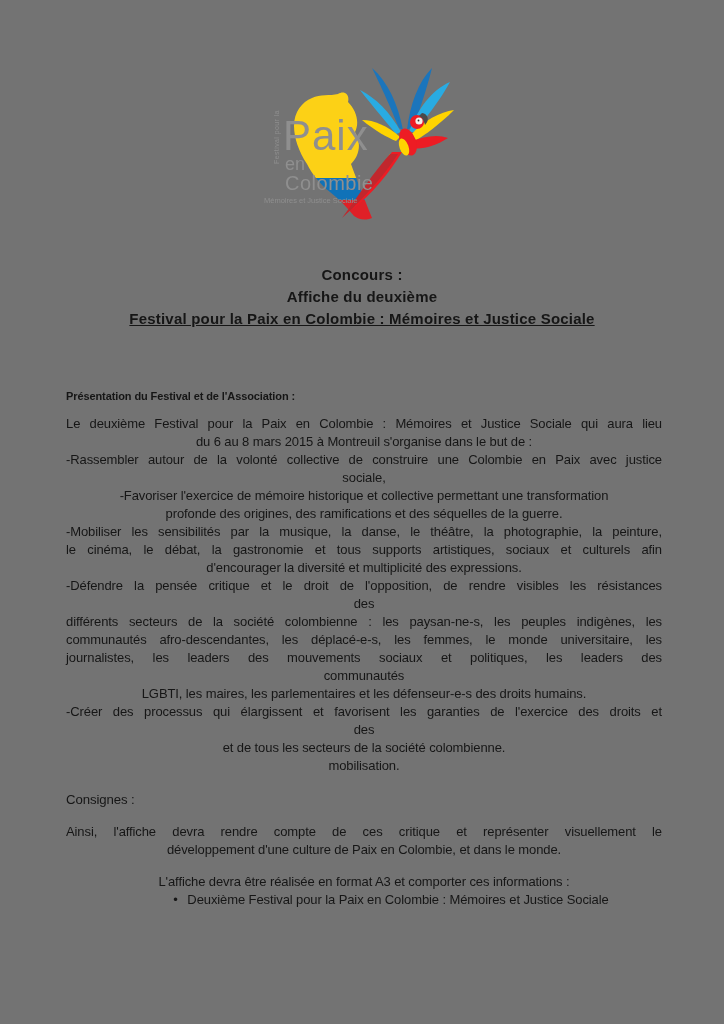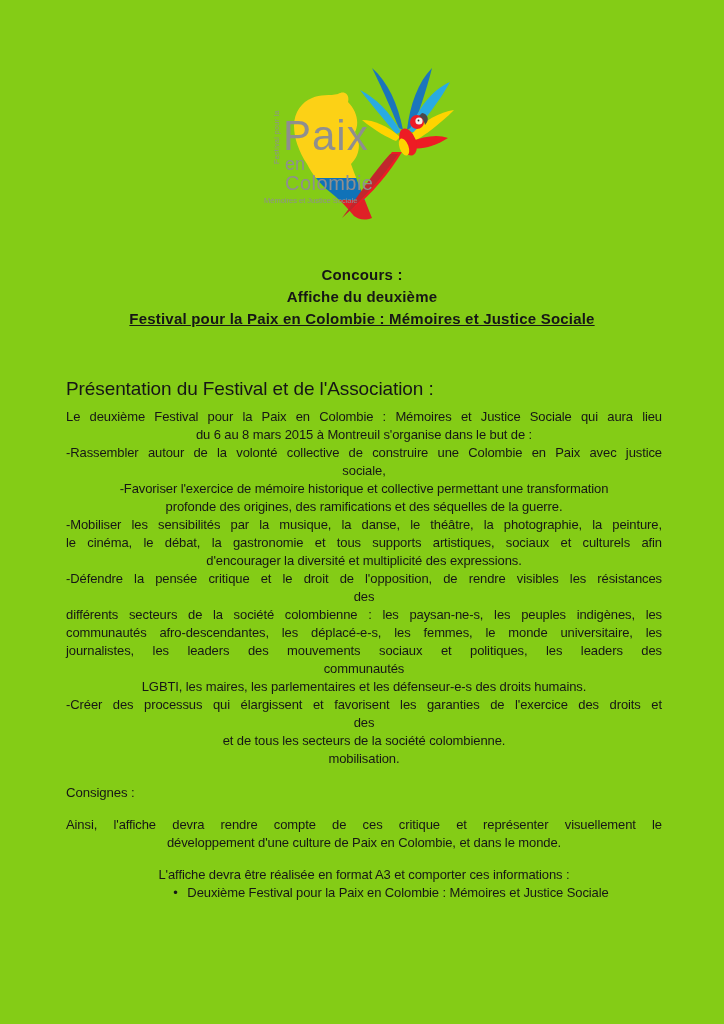--- a/index.html
+++ b/index.html
@@ -1,34 +1,34 @@
 <!DOCTYPE html>
 <html><head>
 <meta charset="utf-8">
 <style>
   html,body{margin:0;padding:0;background:#ffffff;}
-  .page{position:relative;width:724px;height:1024px;background:#84cc16;margin:0 auto;
+  .page{position:relative;width:724px;height:1024px;background:#737373;margin:0 auto;
         font-family:"Liberation Sans",sans-serif;color:#161616;overflow:hidden;}
 
   
   .logo{position:absolute;top:60px;left:50%;transform:translateX(-50%);width:220px;height:176px;}
   .t-paix{font-size:42px;font-weight:300;letter-spacing:1px;}
   .t-en{font-size:18px;font-weight:300;}
   .t-col{font-size:20px;font-weight:300;letter-spacing:.5px;}
   .t-tag{font-size:7.5px;}
   .t-vert{font-size:7px;letter-spacing:.4px;}
 
   
   .title{position:absolute;top:264px;left:0;width:724px;text-align:center;
          font-weight:bold;font-size:15px;line-height:22px;letter-spacing:.2px;}
   .title .u{text-decoration:underline;}
 
   
   .content{position:absolute;top:372px;left:66px;width:596px;font-size:13px;line-height:18px;letter-spacing:-0.1px;}
-  .h{font-weight:normal;font-size:19px;line-height:18px;margin:8px 0 10px 0;}
+  .h{font-weight:bold;font-size:11px;line-height:18px;margin:15px 0 10px 0;}
   .h2{font-weight:normal;font-size:13.2px;line-height:18px;margin:16px 0 14px 0;}
   .ln{white-space:nowrap;line-height:18px;text-align:center;}
   .ln.j{text-align:justify;text-align-last:justify;}
   .format-line{margin-top:14px;}
   .bullet-row{padding-left:44px;}
   .bullet-glyph{display:inline-block;width:24px;}
 </style>
 </head>
 <body>
 

